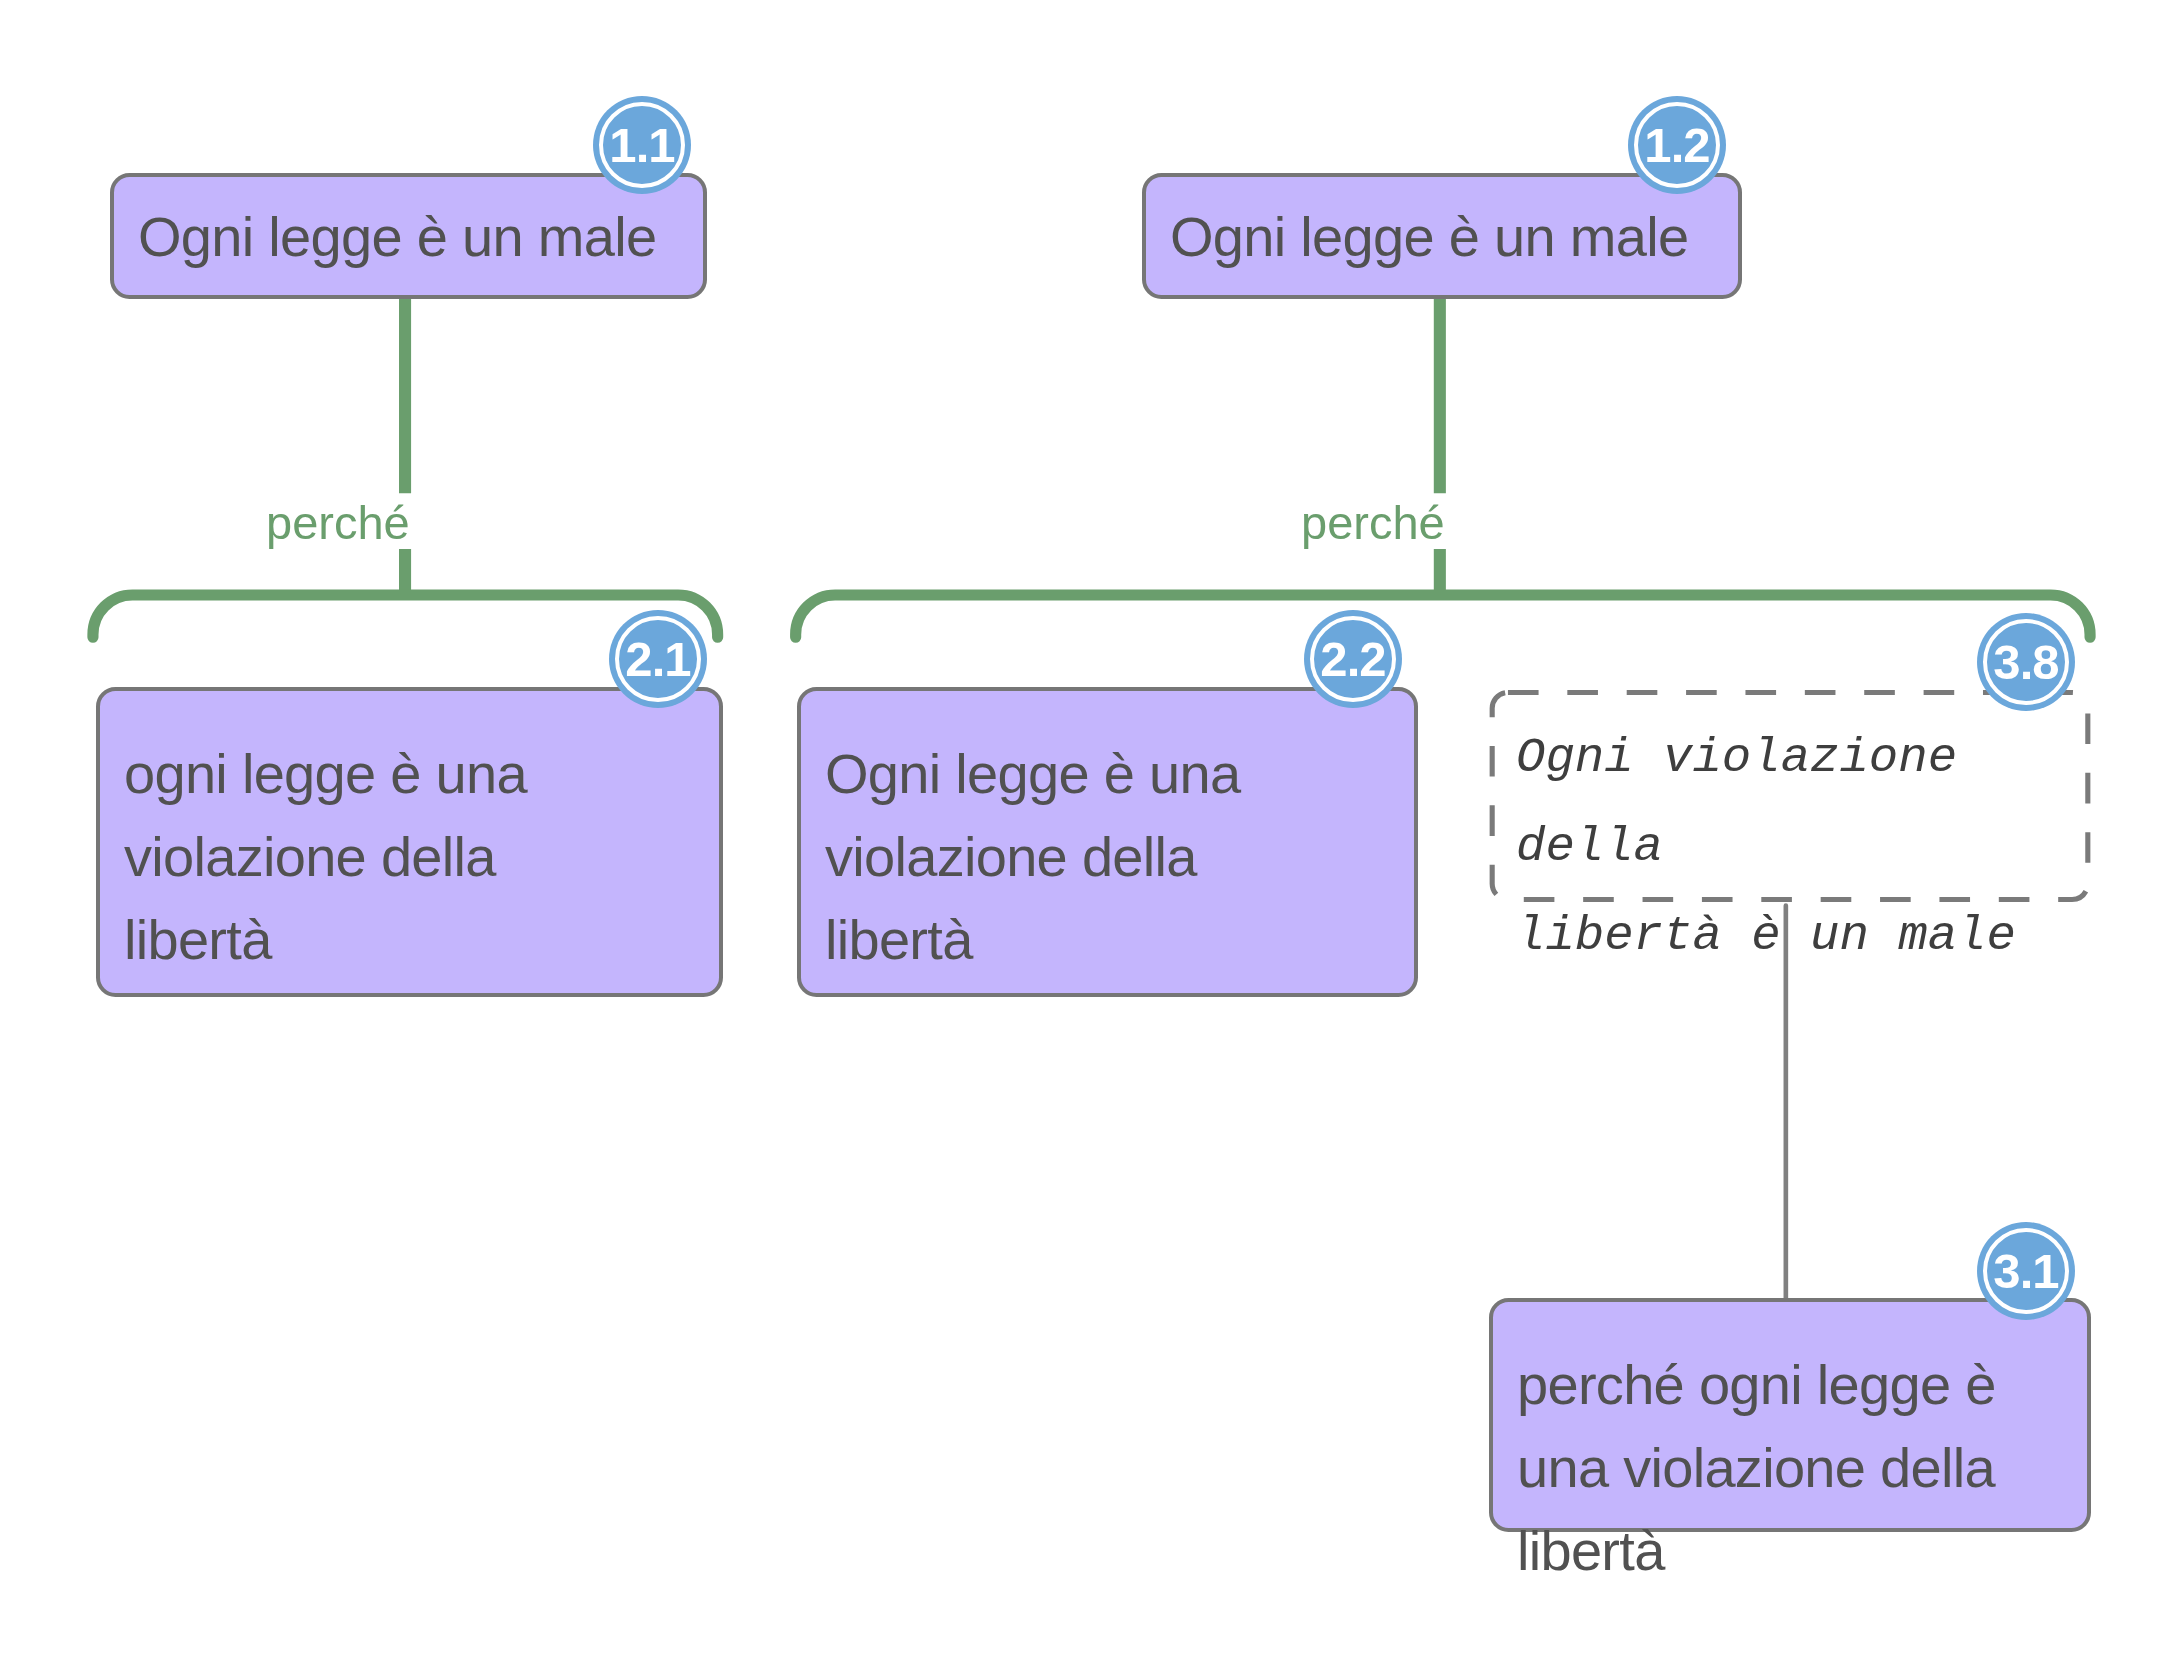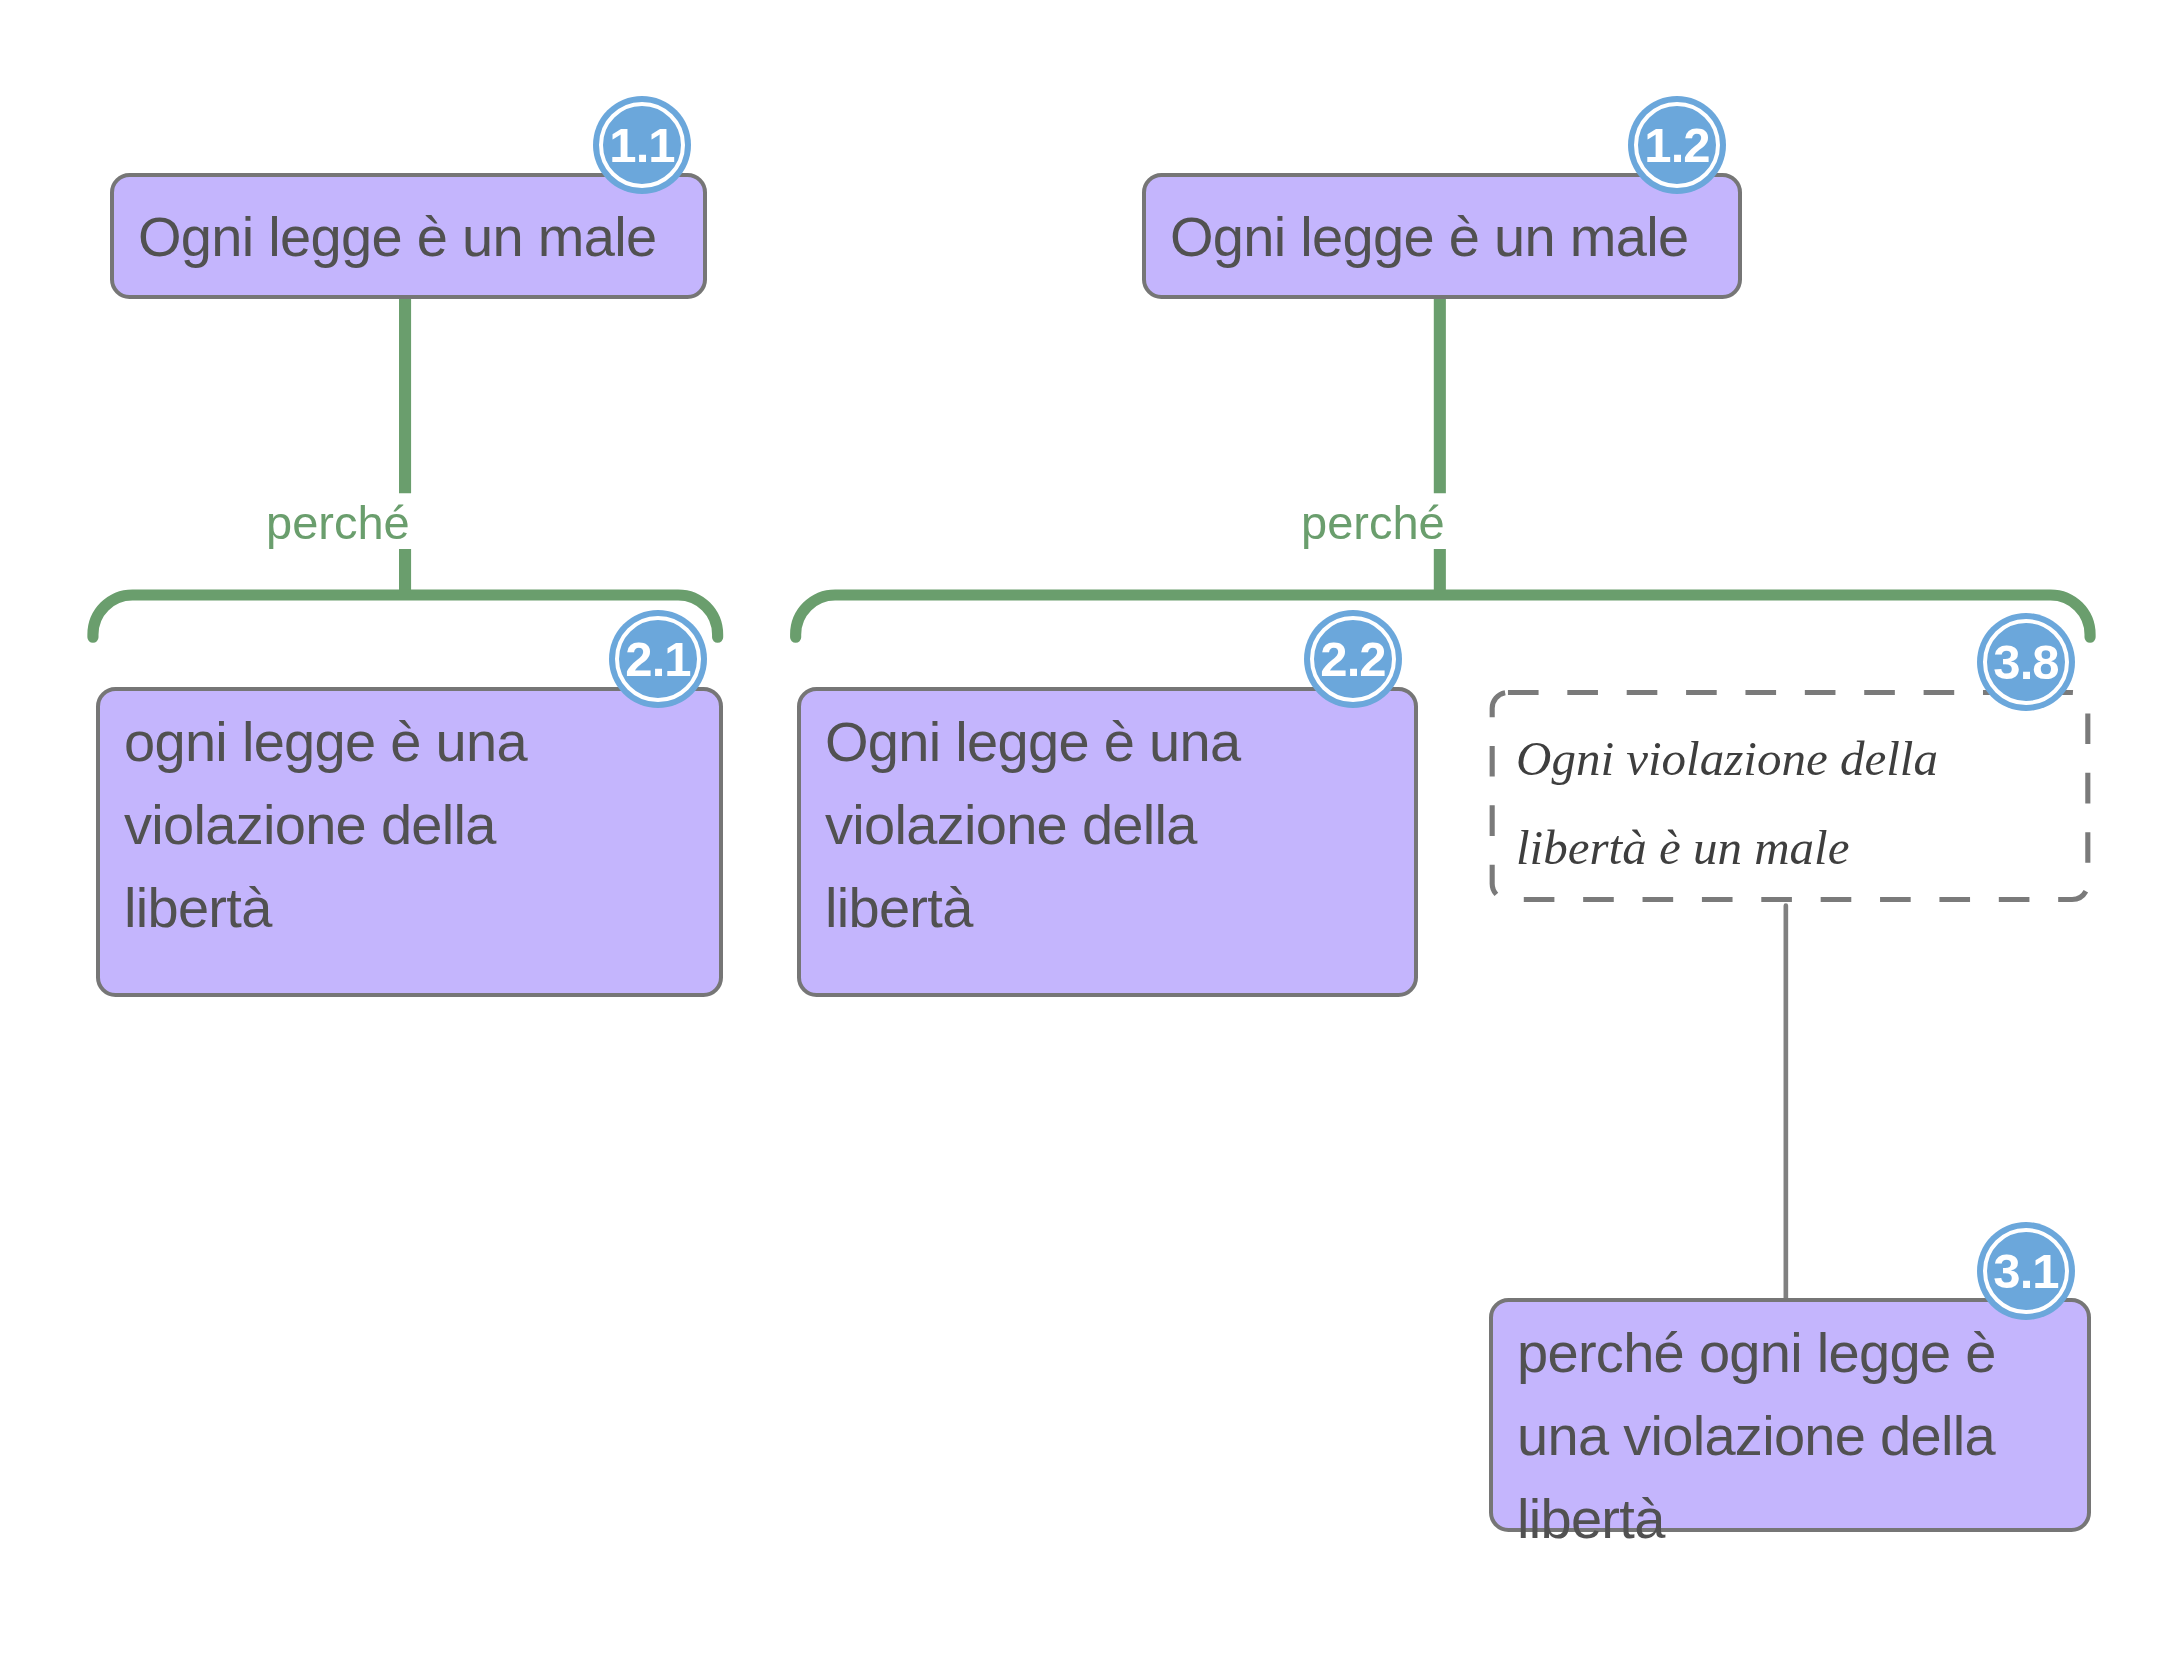--- a/index.html
+++ b/index.html
@@ -28,36 +28,36 @@
     letter-spacing: -0.7px;
     z-index: 2;
   }
   .node.single {
     display: flex;
     align-items: center;
     padding: 0 24px;
     white-space: nowrap;
   }
   .node .pad {
-    padding: 10px 24px;
+    padding: 42px 24px;
     line-height: 1.48;
   }
   .node.dashed {
     border: none;
     border-radius: 0;
     background: transparent;
   }
   .node.dashed .dash-border {
     position: absolute;
     left: 0; top: 0;
   }
   .node.dashed .pad {
     position: relative;
     padding: 24px 27px;
-    font-family: Liberation Serif, serif;
+    font-family: Liberation Mono, monospace;
     font-style: italic;
     font-size: 49px;
     line-height: 1.82;
     color: #3e3e3e;
     letter-spacing: 0;
   }
   .badge {
     position: absolute;
     width: 98px; height: 98px;
     background: #6ba7db;

